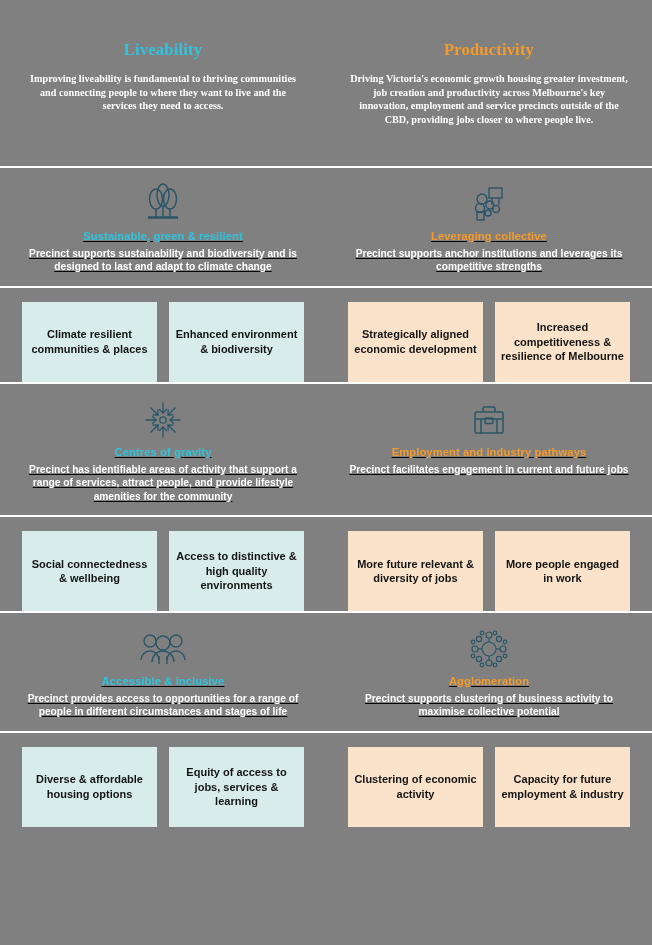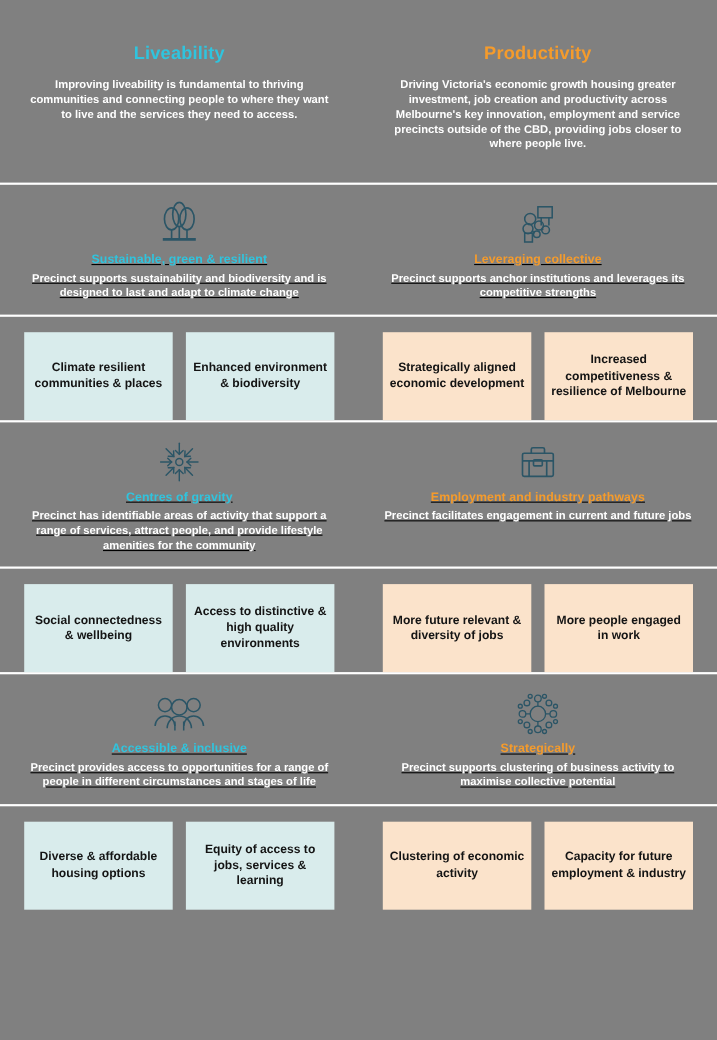--- a/index.html
+++ b/index.html
@@ -21,20 +21,21 @@
     position: relative;
     background: #808080;
   }
 
   
   .theme-header {
     display: flex;
     width: 652px;
     height: 166px;
     box-sizing: border-box;
+    font-family: Liberation Serif, serif;
   }
   .theme-col {
     width: 326px;
     box-sizing: border-box;
     padding: 18px 22px 0 22px;
     text-align: center;
   }
   .theme-title {
     font-size: 16.5px;
     font-weight: bold;
@@ -295,21 +296,21 @@
           <circle cx="14" cy="37" r="1.8"></circle>
           <circle cx="5" cy="28" r="1.8"></circle>
           <circle cx="5" cy="14" r="1.8"></circle>
           <circle cx="14" cy="5" r="1.8"></circle>
           <line x1="21" y1="14" x2="21" y2="10"></line>
           <line x1="28" y1="21" x2="32" y2="21"></line>
           <line x1="21" y1="28" x2="21" y2="32"></line>
           <line x1="14" y1="21" x2="10" y2="21"></line>
         </svg>
       </div>
-      <div class="obj-title orange">Strategically</div>
+      <div class="obj-title orange">Agglomeration</div>
       <div class="obj-desc">Precinct supports clustering of business activity to maximise collective potential</div>
     </div>
   </div>
 
   <div class="divider"></div>
 
   <div class="outcome-band">
     <div class="outcome-half">
       <div class="outcome-card teal">Diverse &amp; affordable housing options</div>
       <div class="outcome-card teal">Equity of access to jobs, services &amp; learning</div>

